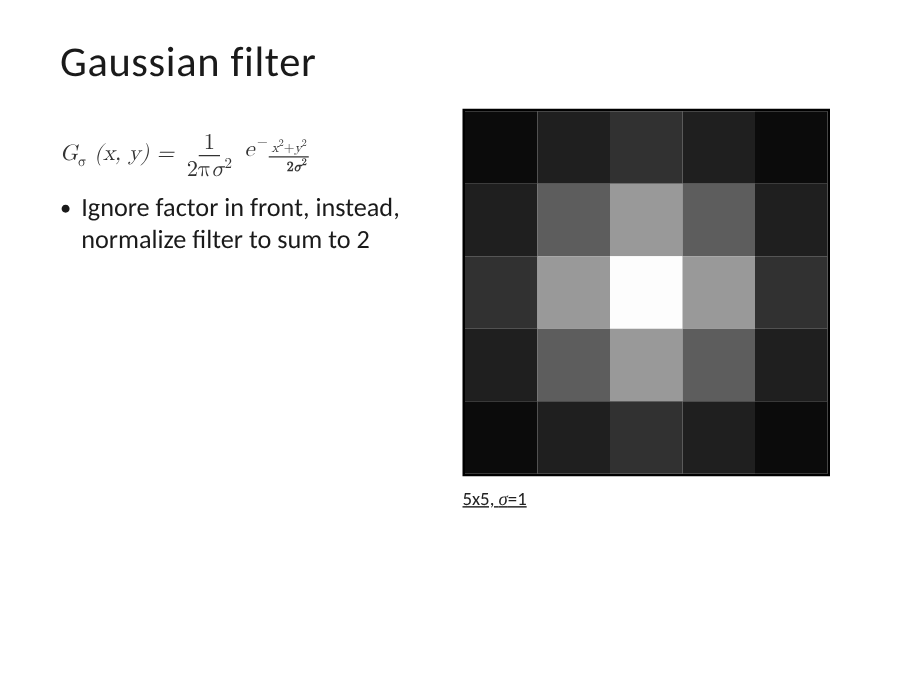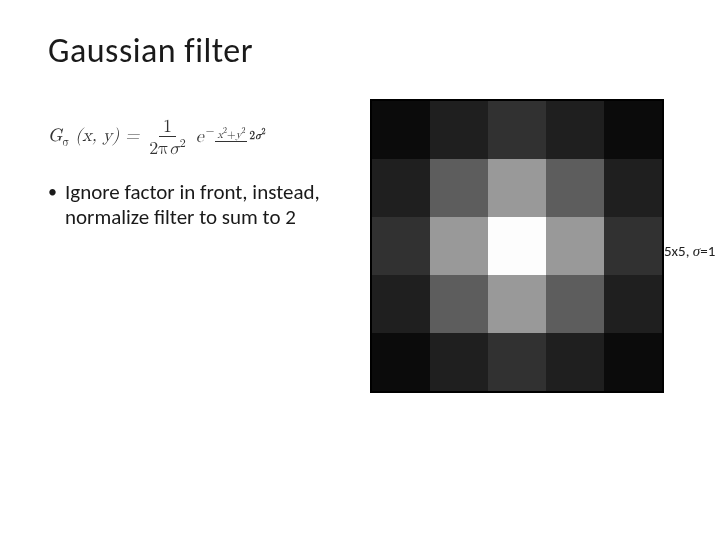--- a/index.html
+++ b/index.html
@@ -15,34 +15,34 @@
   .slide {
     padding: 30px 48px 20px 48px;
     width: 100%;
     height: 100%;
     position: relative;
   }
   .title {
     font-size: 34px;
     font-weight: 400;
     color: #1a1a1a;
-    margin-bottom: 46px;
+    margin-bottom: 34px;
     letter-spacing: 0.5px;
   }
   .content-row {
     display: flex;
     flex-direction: row;
     align-items: flex-start;
     gap: 22px;
   }
   .left-col {
     flex: 0 0 300px;
     display: flex;
     flex-direction: column;
-    gap: 22px;
+    gap: 8px;
   }
   .formula-box {
     font-family: "Cambria Math", "Latin Modern Math", "STIX Two Math", serif;
     font-size: 18px;
     color: #333;
     line-height: 1.1;
   }
   .formula-box .row {
     display: flex;
     align-items: center;
@@ -52,21 +52,21 @@
     display: inline-flex;
     flex-direction: column;
     align-items: center;
     vertical-align: middle;
     line-height: 1.05;
   }
   .frac .num { border-bottom: 1px solid #333; padding: 0 4px; }
   .frac .den { padding: 0 4px; }
   .exp-frac {
     display: inline-flex;
-    flex-direction: row;
+    flex-direction: column;
     align-items: flex-end;
     font-size: 11px;
     line-height: 1.05;
     vertical-align: top;
   }
   .exp-frac .num { border-bottom: 1px solid #333; padding: 0 2px; }
   .exp-frac .den { padding: 0 2px; font-weight: bold; }
   .sub { font-size: 12px; vertical-align: sub; }
   .sup { font-size: 12px; vertical-align: super; }
   .e-sup-wrap {
@@ -81,23 +81,24 @@
     align-items: flex-start;
     gap: 8px;
     font-size: 21px;
     line-height: 1.2;
     color: #1a1a1a;
   }
   .bullet-dot { font-size: 18px; line-height: 1.4; }
   .right-col {
     flex: 0 0 auto;
     display: flex;
-    flex-direction: row;
-    align-items: center;
+    flex-direction: column;
+    align-items: flex-start;
     margin-top: -18px;
+    text-decoration: underline;
   }
   .kernel-grid {
     display: grid;
     grid-template-columns: repeat(5, 58px);
     grid-template-rows: repeat(5, 58px);
     border: 2px solid #000;
   }
   .kernel-cell {
     width: 58px;
     height: 58px;

